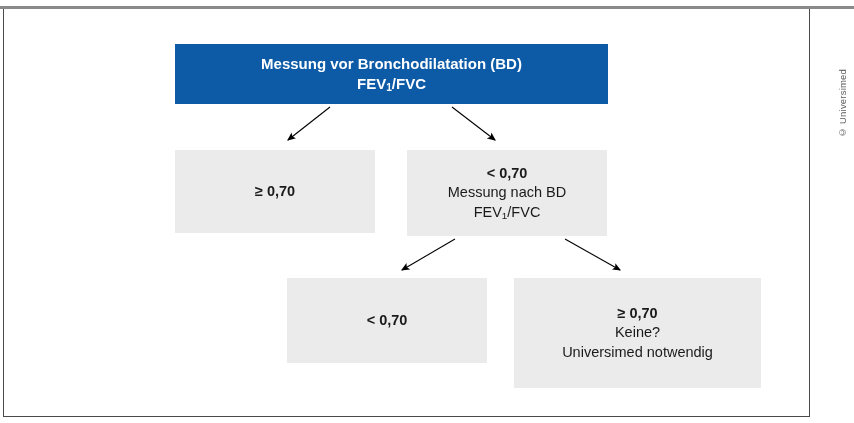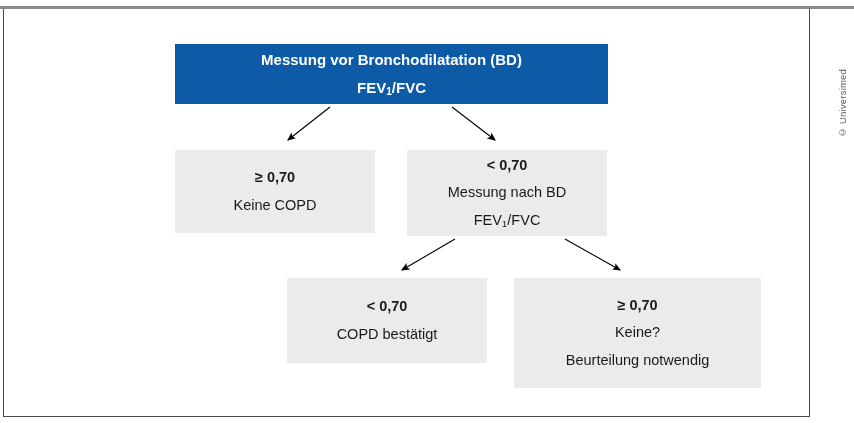--- a/index.html
+++ b/index.html
@@ -62,21 +62,20 @@
 
   
   .node {
     position: absolute;
     box-sizing: border-box;
     display: flex;
     flex-direction: column;
     align-items: center;
     justify-content: center;
     text-align: center;
-    gap: 8px;
   }
   .node-root {
     background: #0d5aa7;
     color: #ffffff;
   }
   .node-step {
     background: #ebebeb;
     color: #1a1a1a;
   }
   .node .line {
@@ -150,33 +149,31 @@
     </g>
   </svg>
 
   <div class="node node-root" id="node-root">
     <span class="line">Messung vor Bronchodilatation (BD)</span>
     <span class="line"><span>FEV</span><sub>1</sub><span>/FVC</span></span>
   </div>
 
   <div class="node node-step" id="node-no-copd">
     <span class="line strong">≥ 0,70</span>
-    <span class="line">Keine COPD</span>
   </div>
 
   <div class="node node-step" id="node-post-bd">
     <span class="line strong">&lt; 0,70</span>
     <span class="line">Messung nach BD</span>
     <span class="line"><span>FEV</span><sub>1</sub><span>/FVC</span></span>
   </div>
 
   <div class="node node-step" id="node-copd-conf">
     <span class="line strong">&lt; 0,70</span>
-    <span class="line">COPD bestätigt</span>
   </div>
 
   <div class="node node-step" id="node-asthma">
     <span class="line strong">≥ 0,70</span>
     <span class="line">Keine?</span>
-    <span class="line">Beurteilung notwendig</span>
+    <span class="line">Universimed notwendig</span>
   </div>
 
 </div>
 
 </body></html>

